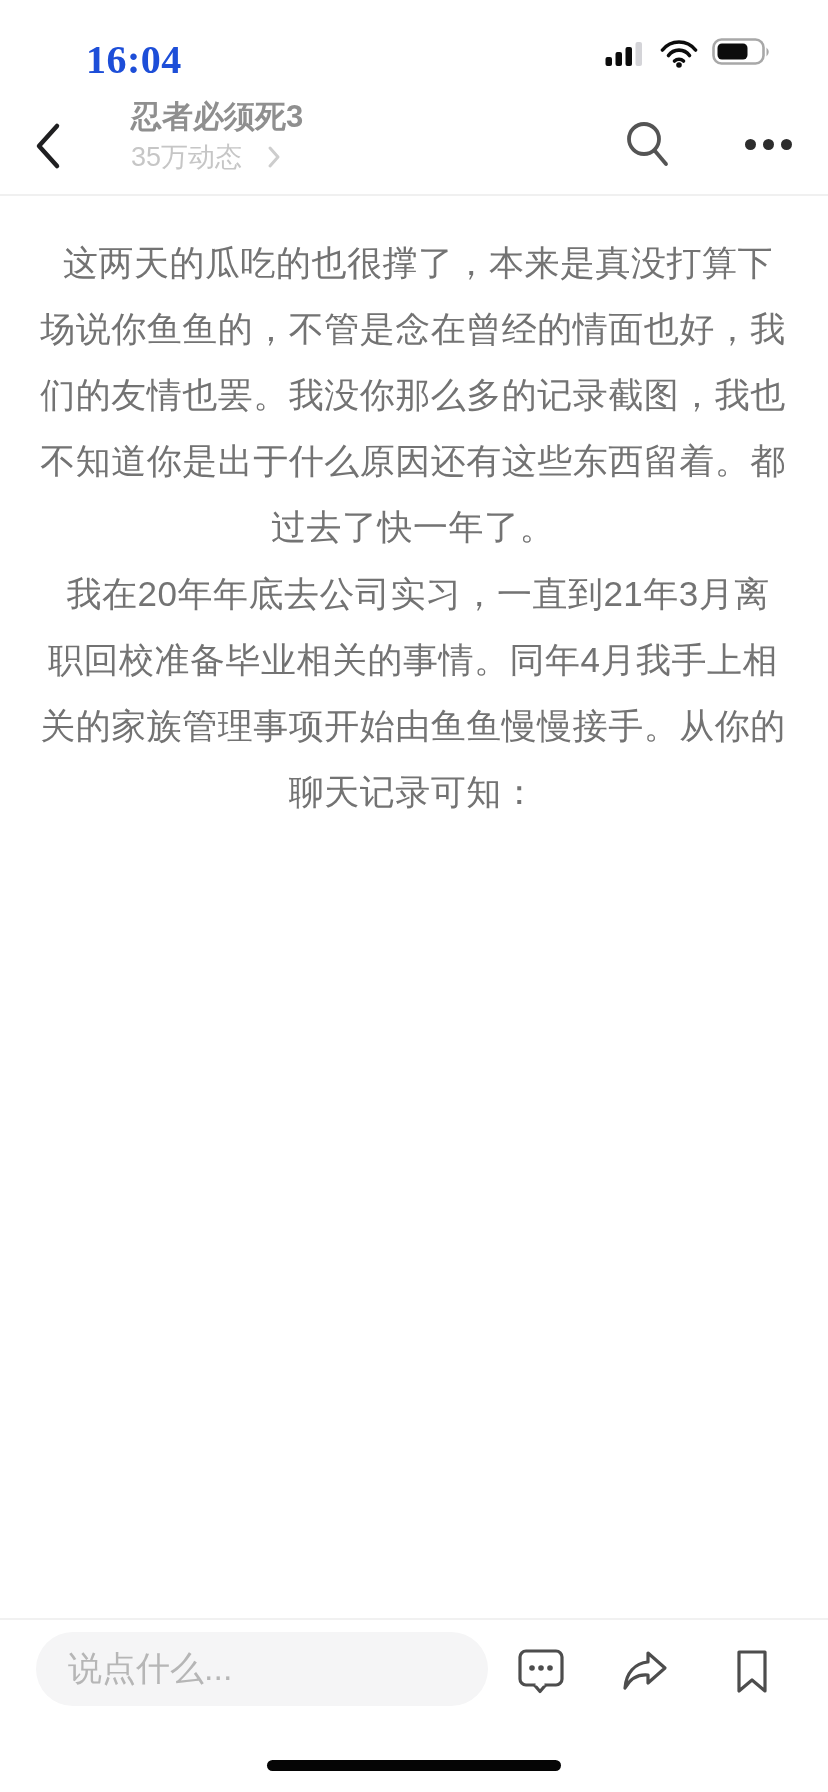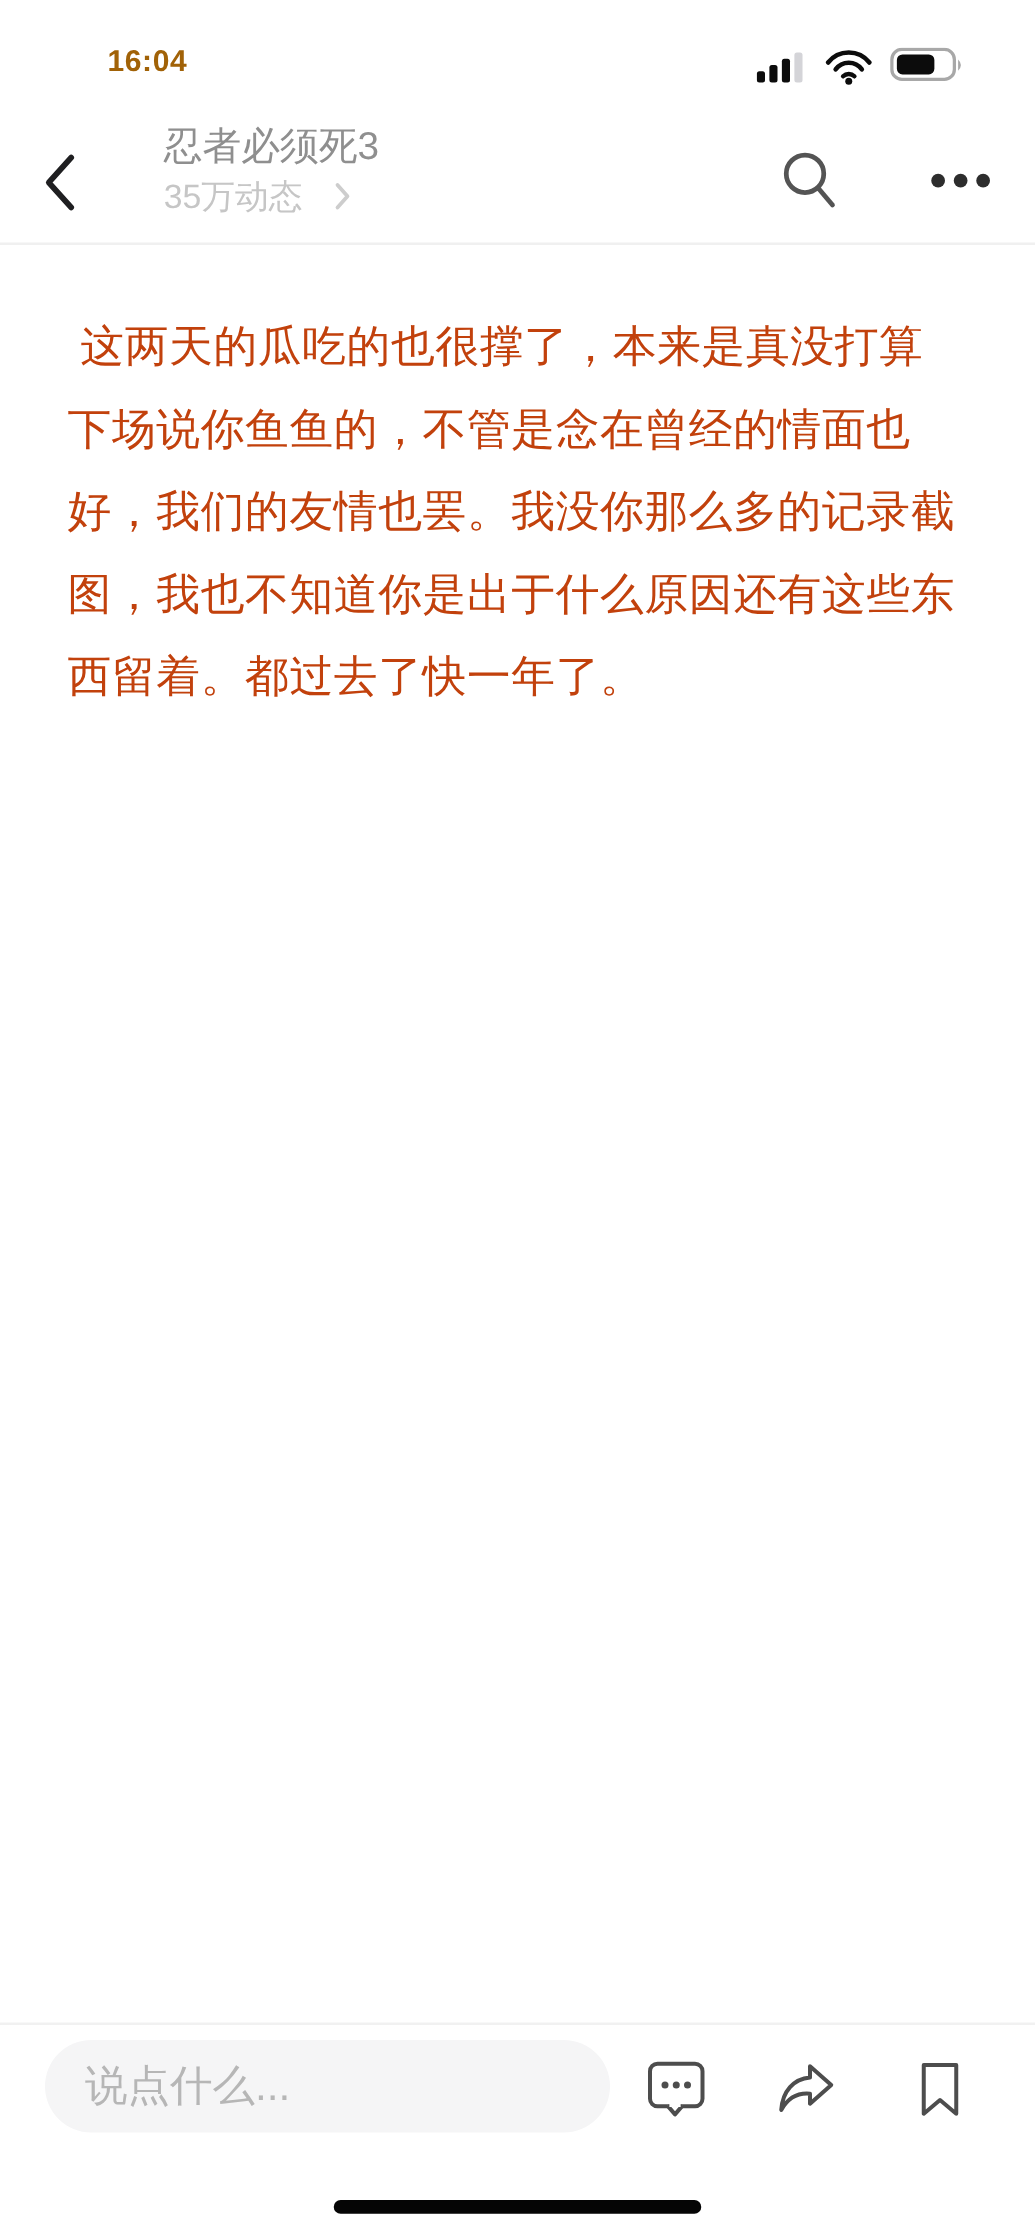--- a/index.html
+++ b/index.html
@@ -3,38 +3,38 @@
 <meta charset="utf-8">
 <style>
   html,body{margin:0;padding:0;background:#ffffff;}
   *{box-sizing:border-box;}
   .screen{
     position:relative;width:828px;height:1792px;background:#ffffff;overflow:hidden;
     font-family:"Liberation Sans",sans-serif;
   }
   
   .status-bar{position:absolute;top:0;left:0;width:100%;height:92px;}
-  .status-time{position:absolute;left:86px;top:36px;font-size:24px;font-weight:700;color:#a16207;letter-spacing:.5px;}
+  .status-time{position:absolute;left:86px;top:36px;font-size:40px;font-weight:700;color:#1d4ed8;letter-spacing:.5px;font-family:Liberation Serif, serif;}
   .sig-icon{position:absolute;left:605px;top:40px;}
   .wifi-icon{position:absolute;left:660px;top:40px;}
   .batt-icon{position:absolute;left:712px;top:38px;}
   
   .nav-bar{position:absolute;top:92px;left:0;width:100%;height:104px;border-bottom:2px solid #f0f0f0;background:#fff;}
   .back-btn{position:absolute;left:32px;top:26px;width:48px;height:56px;background:none;border:0;padding:0;cursor:pointer;}
   .titles{position:absolute;left:131px;top:4px;}
-  .nav-title{font-size:31px;font-weight:400;color:#8f8f8f;line-height:42px;}
+  .nav-title{font-size:31px;font-weight:700;color:#8f8f8f;line-height:42px;}
   .nav-sub{display:flex;align-items:center;gap:24px;font-size:27px;color:#c6c6c6;line-height:38px;}
   .search-btn{position:absolute;left:624px;top:22px;width:56px;height:60px;background:none;border:0;padding:0;cursor:pointer;}
   .more-btn{position:absolute;left:736px;top:30px;width:64px;height:44px;background:none;border:0;padding:0;cursor:pointer;display:flex;align-items:center;justify-content:center;gap:7px;}
   .more-btn .dot{width:11px;height:11px;border-radius:50%;background:#2d2d2d;display:block;}
   
   .article{position:absolute;top:196px;left:0;width:100%;padding:33px 40px 0 38px;}
   .article p{
-    margin:16px;font-size:35px;line-height:66px;color:#c2410c;
-    white-space:pre-wrap;word-break:break-all;letter-spacing:.5px;
+    margin:1px;font-size:35px;line-height:66px;color:#737373;
+    white-space:pre-wrap;word-break:break-all;letter-spacing:.5px;text-align:center;
   }
   
   .bottom-bar{position:absolute;top:1618px;left:0;width:100%;height:174px;background:#fff;border-top:2px solid #f1f1f1;}
   .comment-pill{
     position:absolute;left:36px;top:12px;width:452px;height:74px;border-radius:37px;
     background:#f5f5f6;display:flex;align-items:center;padding:0 32px;cursor:text;
   }
   .comment-pill .ph{font-size:34px;color:#b6b6b6;}
   .bar-btn{position:absolute;top:24px;width:52px;height:56px;background:none;border:0;padding:0;cursor:pointer;}
   .comments-btn{left:517px;}
@@ -92,20 +92,21 @@
     </button>
     <button class="more-btn">
       <span class="dot"></span>
       <span class="dot"></span>
       <span class="dot"></span>
     </button>
   </header>
 
   <main class="article">
     <p> 这两天的瓜吃的也很撑了，本来是真没打算下场说你鱼鱼的，不管是念在曾经的情面也好，我们的友情也罢。我没你那么多的记录截图，我也不知道你是出于什么原因还有这些东西留着。都过去了快一年了。</p>
+    <p> 我在20年年底去公司实习，一直到21年3月离职回校准备毕业相关的事情。同年4月我手上相关的家族管理事项开始由鱼鱼慢慢接手。从你的聊天记录可知：</p>
   </main>
 
   <footer class="bottom-bar">
     <div class="comment-pill">
       <span class="ph">说点什么...</span>
     </div>
     <button class="bar-btn comments-btn">
       <svg width="48" height="50" viewBox="0 0 48 50">
         <rect x="3" y="4" width="42" height="34" rx="6" fill="none" stroke="#4d4d4d" stroke-width="3.2"></rect>
         <circle cx="15" cy="21" r="2.8" fill="#4d4d4d"></circle>

